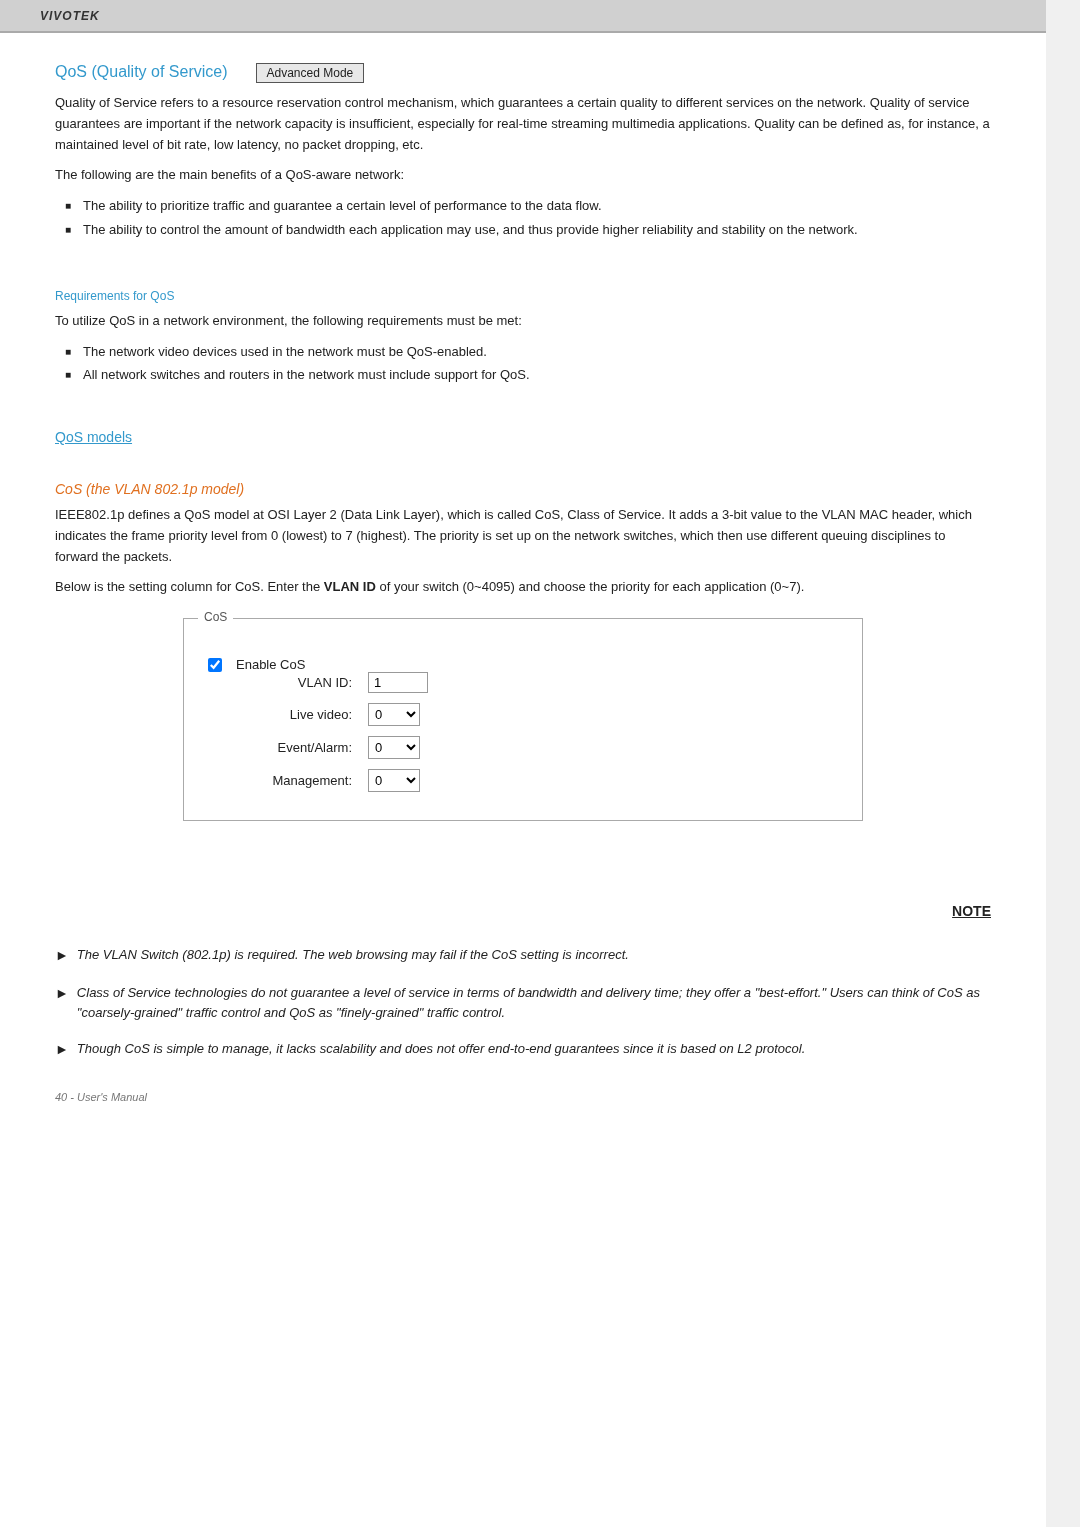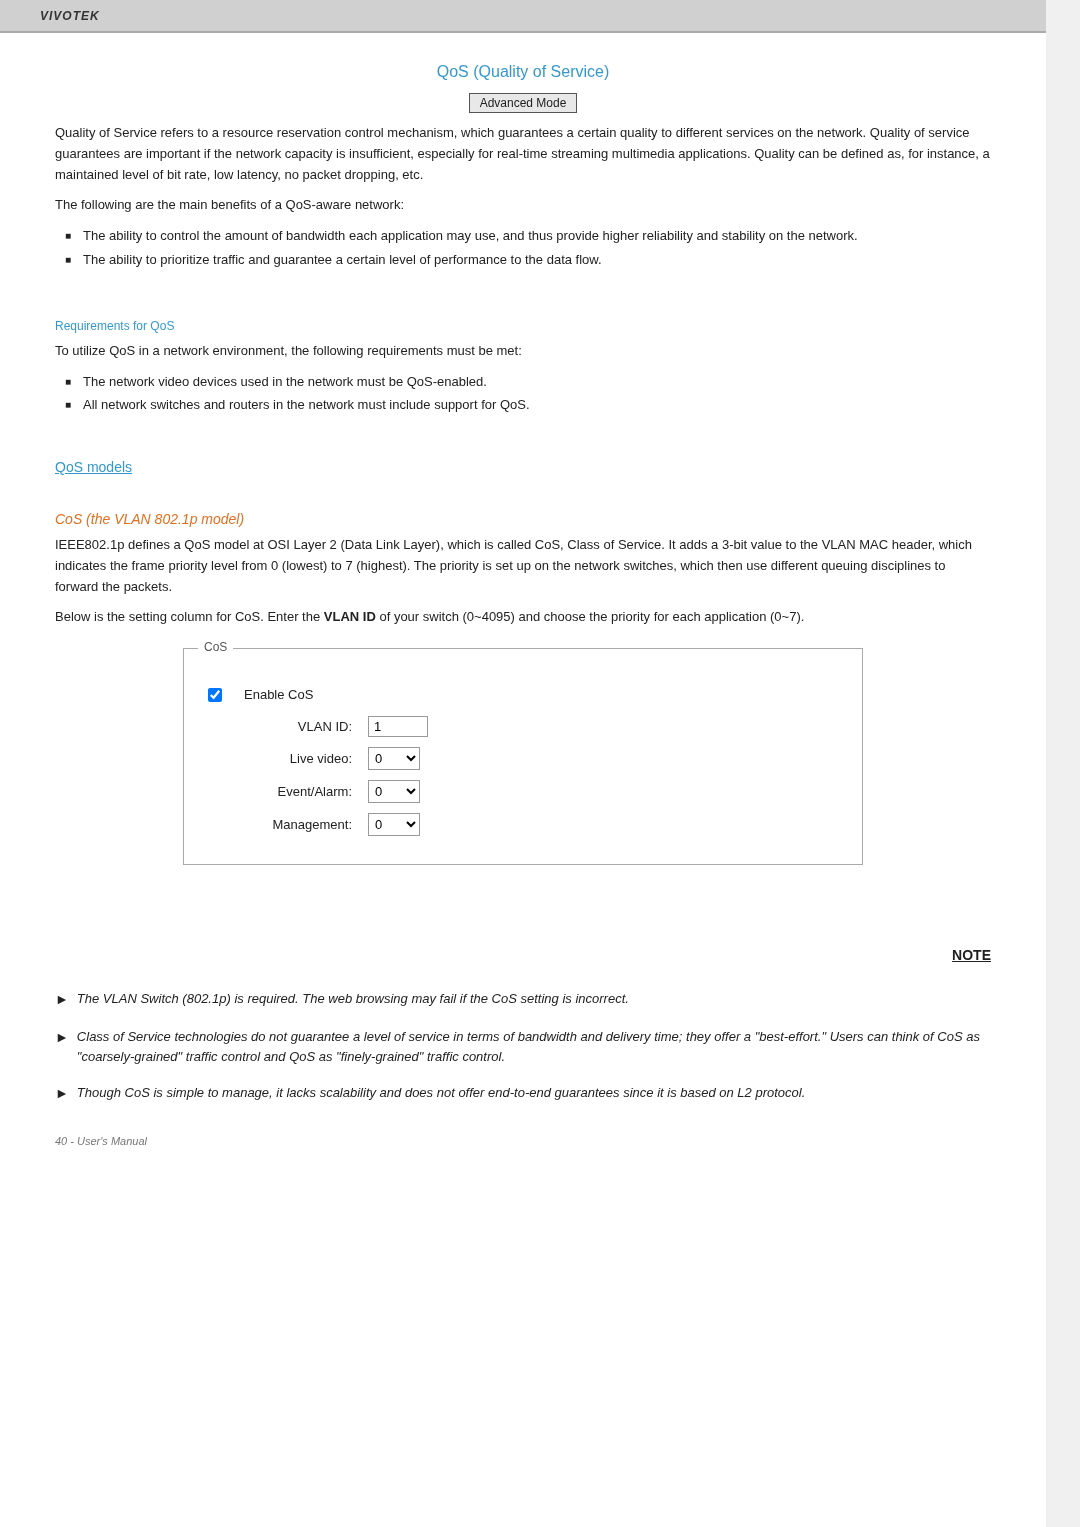--- a/index.html
+++ b/index.html
@@ -30,24 +30,23 @@
       font-style: italic;
       letter-spacing: 1px;
     }
     
     .content {
       padding: 30px 55px 40px 55px;
     }
     
     .section-title-row {
       display: flex;
-      align-items: center;
-      gap: 12px;
+      align-items: flex-start;
+      gap: 28px;
       margin-bottom: 10px;
-      flex-direction: column;
     }
     .section-title {
       font-size: 16px;
       color: #3399cc;
       font-weight: normal;
     }
     .advanced-mode-btn {
       border: 1px solid #555;
       background: #e8e8e8;
       font-size: 12px;
@@ -116,22 +115,21 @@
       top: -9px;
       left: 14px;
       background: #fff;
       padding: 0 6px;
       font-size: 12px;
       color: #555;
     }
     .cos-enable-row {
       display: flex;
       align-items: center;
-      gap: 22px;
-      margin-bottom: 14px;
+      gap: 14px;
       margin-top: 6px;
     }
     .cos-enable-row input[type=checkbox] {
       width: 14px;
       height: 14px;
     }
     .cos-enable-label {
       font-size: 13px;
       color: #222;
     }
@@ -214,22 +212,22 @@
 
     <div class="section-title-row">
       <span class="section-title">QoS (Quality of Service)</span>
       <button class="advanced-mode-btn">Advanced Mode</button>
     </div>
 
     <p class="body-text">Quality of Service refers to a resource reservation control mechanism, which guarantees a certain quality to different services on the network. Quality of service guarantees are important if the network capacity is insufficient, especially for real-time streaming multimedia applications. Quality can be defined as, for instance, a maintained level of bit rate, low latency, no packet dropping, etc.</p>
 
     <p class="body-text">The following are the main benefits of a QoS-aware network:</p>
     <ul class="bullet-list">
+      <li>The ability to prioritize traffic and guarantee a certain level of performance to the data flow.</li>
       <li>The ability to control the amount of bandwidth each application may use, and thus provide higher reliability and stability on the network.</li>
-      <li>The ability to prioritize traffic and guarantee a certain level of performance to the data flow.</li>
     </ul>
 
     <div class="divider-space"></div>
 
     <div class="subsection-title">Requirements for QoS</div>
     <p class="body-text">To utilize QoS in a network environment, the following requirements must be met:</p>
     <ul class="bullet-list">
       <li>The network video devices used in the network must be QoS-enabled.</li>
       <li>All network switches and routers in the network must include support for QoS.</li>
     </ul>

